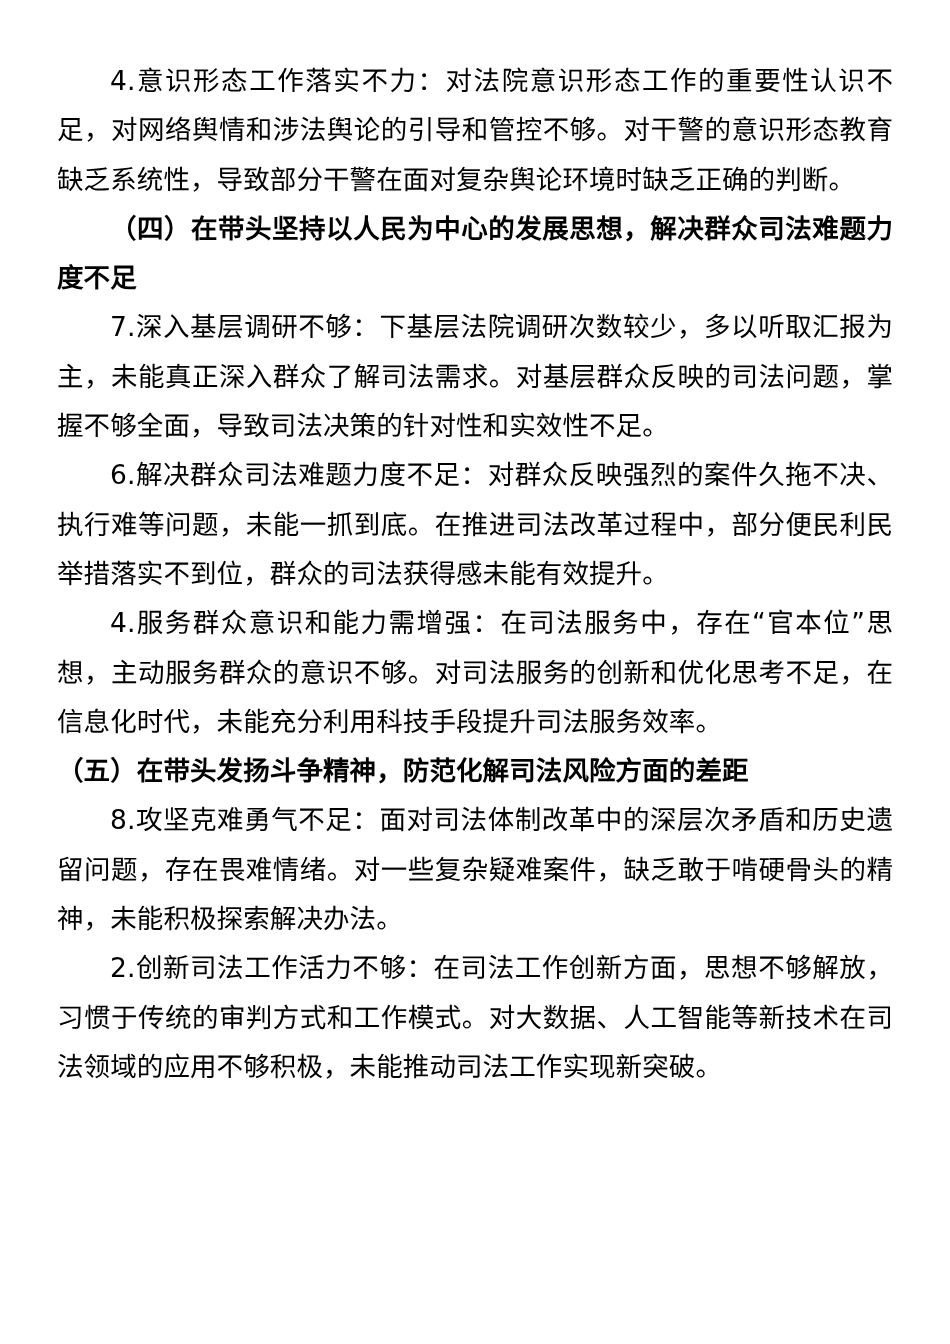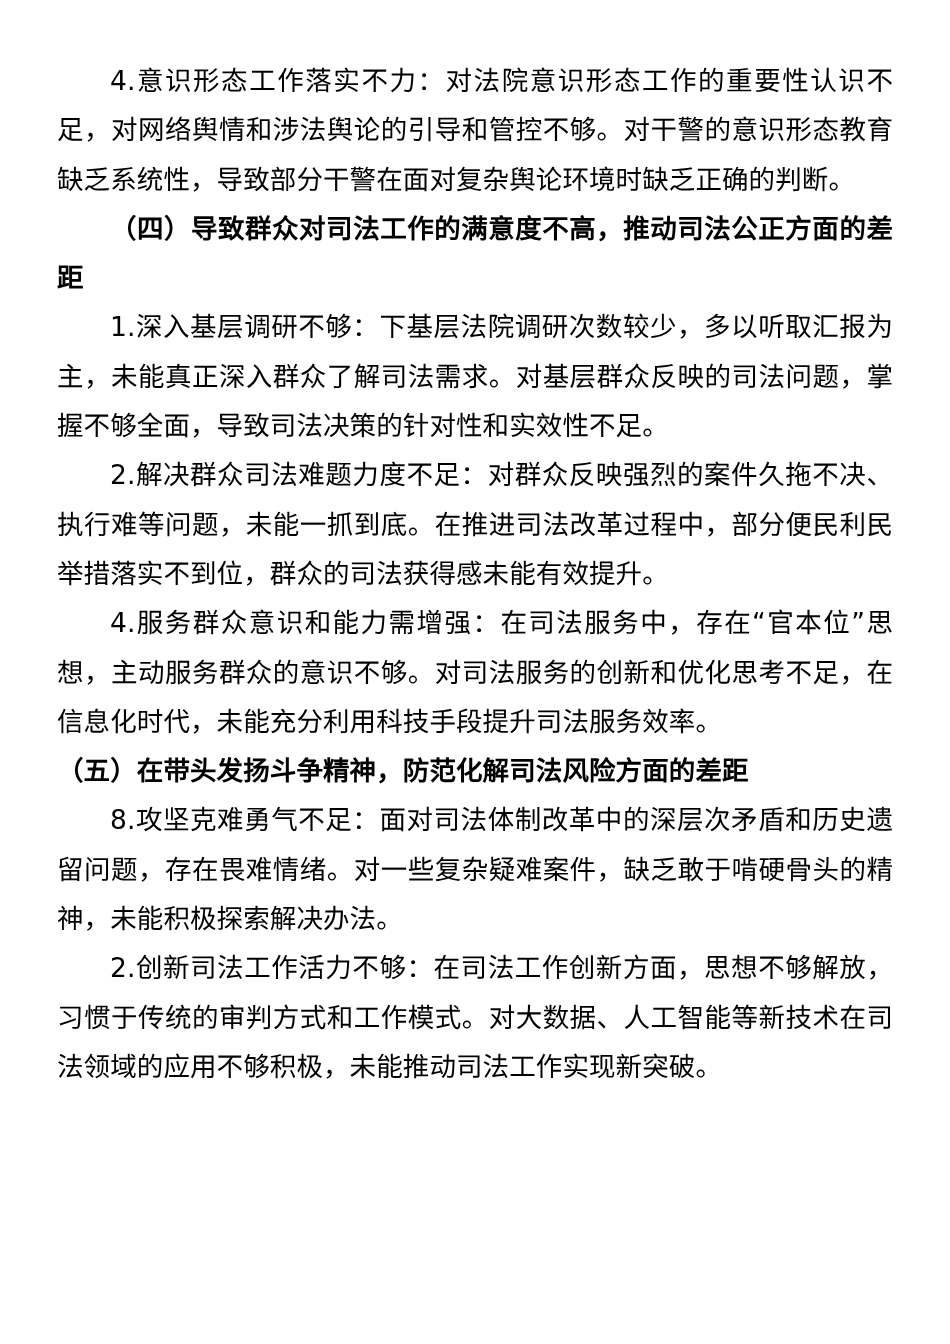--- a/index.html
+++ b/index.html
@@ -65,25 +65,25 @@
   }
 </style>
 </head>
 <body>
 
 <div id="page">
   <div class="doc-body">
 
     <p class="para">4.意识形态工作落实不力：对法院意识形态工作的重要性认识不足，对网络舆情和涉法舆论的引导和管控不够。对干警的意识形态教育缺乏系统性，导致部分干警在面对复杂舆论环境时缺乏正确的判断。</p>
 
-    <p class="heading">（四）导致群众对司法工作的满意度不高，推动司法公正方面的差距</p>
+    <p class="heading">（四）在带头坚持以人民为中心的发展思想，解决群众司法难题力度不足</p>
 
-    <p class="para">1.深入基层调研不够：下基层法院调研次数较少，多以听取汇报为主，未能真正深入群众了解司法需求。对基层群众反映的司法问题，掌握不够全面，导致司法决策的针对性和实效性不足。</p>
+    <p class="para">7.深入基层调研不够：下基层法院调研次数较少，多以听取汇报为主，未能真正深入群众了解司法需求。对基层群众反映的司法问题，掌握不够全面，导致司法决策的针对性和实效性不足。</p>
 
-    <p class="para">2.解决群众司法难题力度不足：对群众反映强烈的案件久拖不决、执行难等问题，未能一抓到底。在推进司法改革过程中，部分便民利民举措落实不到位，群众的司法获得感未能有效提升。</p>
+    <p class="para">6.解决群众司法难题力度不足：对群众反映强烈的案件久拖不决、执行难等问题，未能一抓到底。在推进司法改革过程中，部分便民利民举措落实不到位，群众的司法获得感未能有效提升。</p>
 
 
     <p class="para">4.服务群众意识和能力需增强：在司法服务中，存在“官本位”思想，主动服务群众的意识不够。对司法服务的创新和优化思考不足，在信息化时代，未能充分利用科技手段提升司法服务效率。</p>
 
     <p class="heading centered">（五）在带头发扬斗争精神，防范化解司法风险方面的差距</p>
 
     <p class="para">8.攻坚克难勇气不足：面对司法体制改革中的深层次矛盾和历史遗留问题，存在畏难情绪。对一些复杂疑难案件，缺乏敢于啃硬骨头的精神，未能积极探索解决办法。</p>
 
     <p class="para">2.创新司法工作活力不够：在司法工作创新方面，思想不够解放，习惯于传统的审判方式和工作模式。对大数据、人工智能等新技术在司法领域的应用不够积极，未能推动司法工作实现新突破。</p>
 

